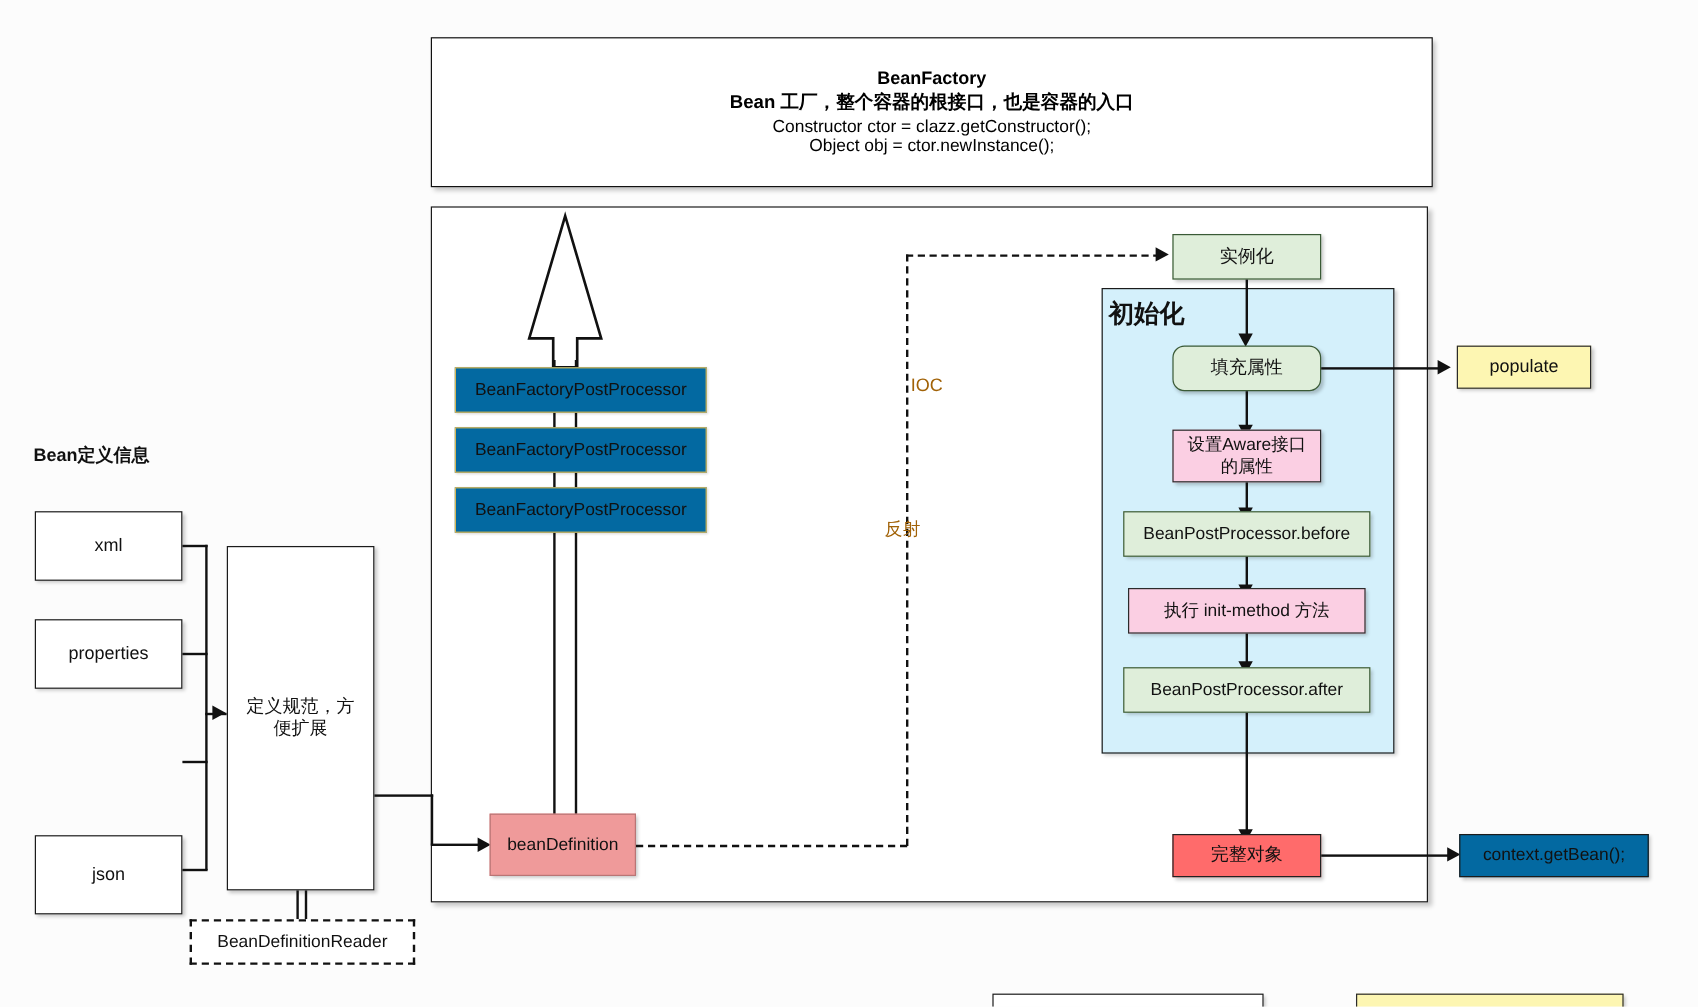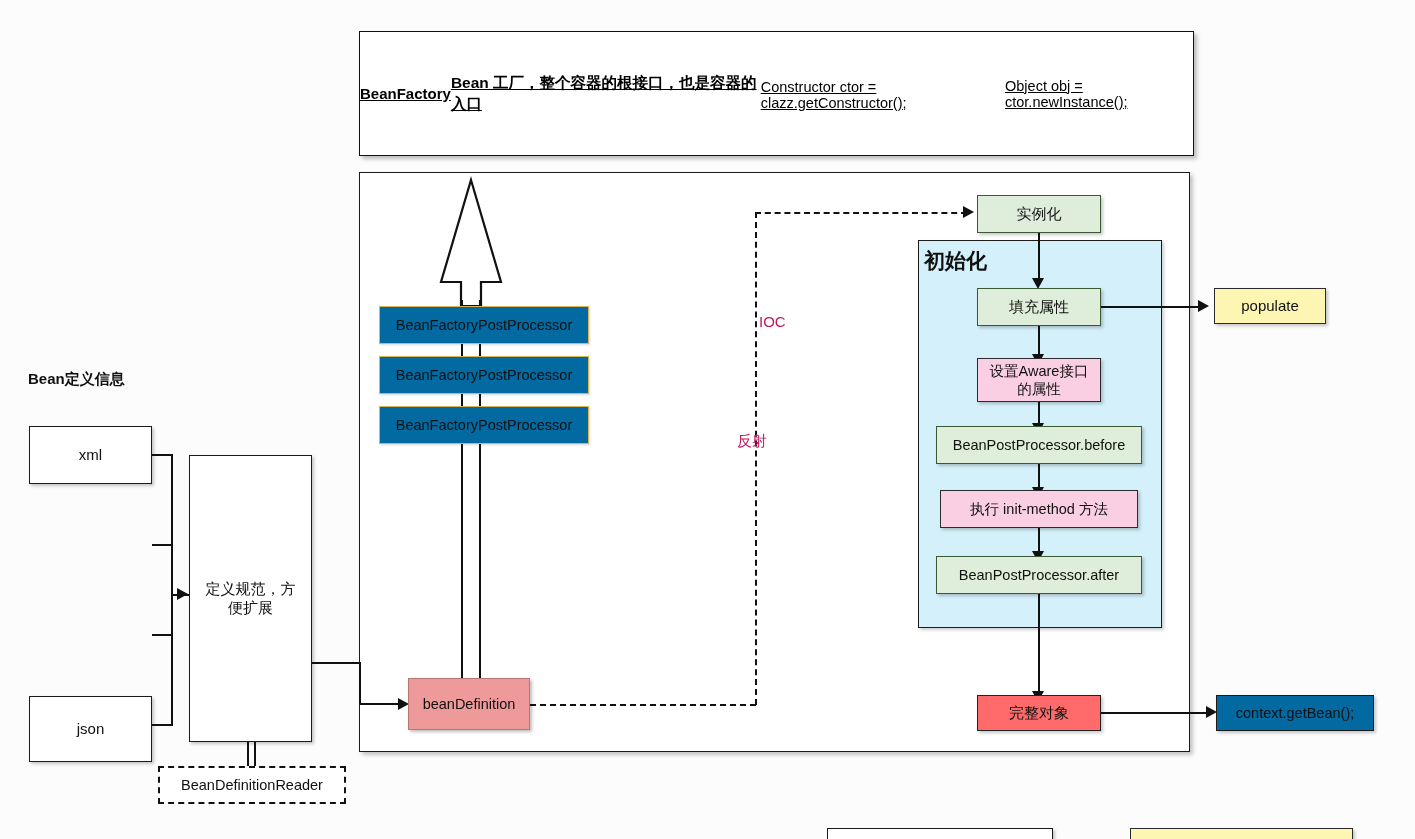--- a/index.html
+++ b/index.html
@@ -15,28 +15,28 @@
   .pink{background:#fbcfe3;border-color:#2b2b2b;}
   .red{background:#ff6b6b;border-color:#222;}
   .salmon{background:#ef9a9a;border-color:#b97575;box-shadow:2px 2px 3px rgba(0,0,0,.25);}
   .yellow{background:#fdf6b2;border-color:#2b2b2b;}
   .yellowsoft{background:#0369a1;border-color:#d6b656;}
   .dashed{border:2px dashed #111;background:#fff;box-shadow:none;}
   .bluegroup{background:#d4f0fb;border:1.6px solid #1b1b1b;box-shadow:2px 2px 3px rgba(0,0,0,.2);}
   .nofill{background:transparent;box-shadow:none;}
 
   .hdr{position:absolute;box-sizing:border-box;border:1.8px solid #111;background:#fff;
-       box-shadow:3px 3px 4px rgba(0,0,0,.25);display:flex;flex-direction:row;
-       align-items:center;justify-content:center;text-decoration:underline;}
+       box-shadow:3px 3px 4px rgba(0,0,0,.25);display:flex;flex-direction:column;
+       align-items:center;justify-content:center;}
   .hdr .l1{font-weight:bold;font-size:15px;}
   .hdr .l2{font-weight:bold;font-size:15.5px;margin-top:1px;}
   .hdr .l3{font-size:14.5px;margin-top:2px;}
   .hdr .l4{font-size:14.5px;}
 
-  .lbl{position:absolute;font-size:15px;color:#be185d;white-space:nowrap;}
+  .lbl{position:absolute;font-size:15px;color:#a16207;white-space:nowrap;}
   .lbl-bold{position:absolute;font-weight:bold;font-size:15px;color:#111;white-space:nowrap;}
   .grouptitle{position:absolute;font-weight:bold;font-size:21px;color:#111;white-space:nowrap;}
 
   .ln{position:absolute;background:#111;}
   .lnh{height:1.7px;}
   .lnv{width:1.7px;}
   .lnh2{height:2.4px;}
   .lnv2{width:2.4px;}
 
   .dln{position:absolute;}
@@ -60,20 +60,23 @@
     <div class="l3">Constructor ctor = clazz.getConstructor();</div>
     <div class="l4">Object obj = ctor.newInstance();</div>
   </div>
 
   <div class="box plain nofill" style="left:359px;top:172px;width:831px;height:580px;background:#fff;box-shadow:3px 3px 4px rgba(0,0,0,.22);"></div>
 
   <div class="lbl-bold" style="left:28px;top:370px;">Bean定义信息</div>
 
   <div class="box plain" style="left:29px;top:426px;width:123px;height:58px;">
     <span>xml</span>
+  </div>
+  <div class="box plain" style="left:29px;top:516px;width:123px;height:58px;">
+    <span>properties</span>
   </div>
   <div class="box plain" style="left:29px;top:696px;width:123px;height:66px;">
     <span>json</span>
   </div>
 
   <div class="ln lnh" style="left:152px;top:454px;width:21px;"></div>
   <div class="ln lnh" style="left:152px;top:544px;width:21px;"></div>
   <div class="ln lnh" style="left:152px;top:634px;width:21px;"></div>
   <div class="ln lnh" style="left:152px;top:724px;width:21px;"></div>
   <div class="ln lnv" style="left:171px;top:454px;height:271px;"></div>
@@ -127,21 +130,21 @@
   <div class="box green" style="left:977px;top:195px;width:124px;height:38px;">
     <span>实例化</span>
   </div>
 
   <div class="bluegroup" style="position:absolute;left:918px;top:240px;width:242px;height:386px;"></div>
   <div class="grouptitle" style="left:924px;top:247px;">初始化</div>
 
   <div class="ln lnv2" style="left:1038px;top:233px;height:48px;"></div>
   <div class="arrowD" style="left:1032px;top:278px;"></div>
 
-  <div class="box green" style="left:977px;top:288px;width:124px;height:38px;">
+  <div class="box green" style="left:977px;top:288px;width:124px;height:38px;border-radius:10px;">
     <span>填充属性</span>
   </div>
 
   <div class="ln lnh" style="left:1101px;top:306px;width:102px;"></div>
   <div class="arrowR" style="left:1198px;top:300px;"></div>
 
   <div class="ln lnv2" style="left:1038px;top:326px;height:32px;"></div>
   <div class="arrowD" style="left:1032px;top:354px;"></div>
 
   <div class="box pink" style="left:977px;top:358px;width:124px;height:44px;flex-direction:column;font-size:14.5px;">

